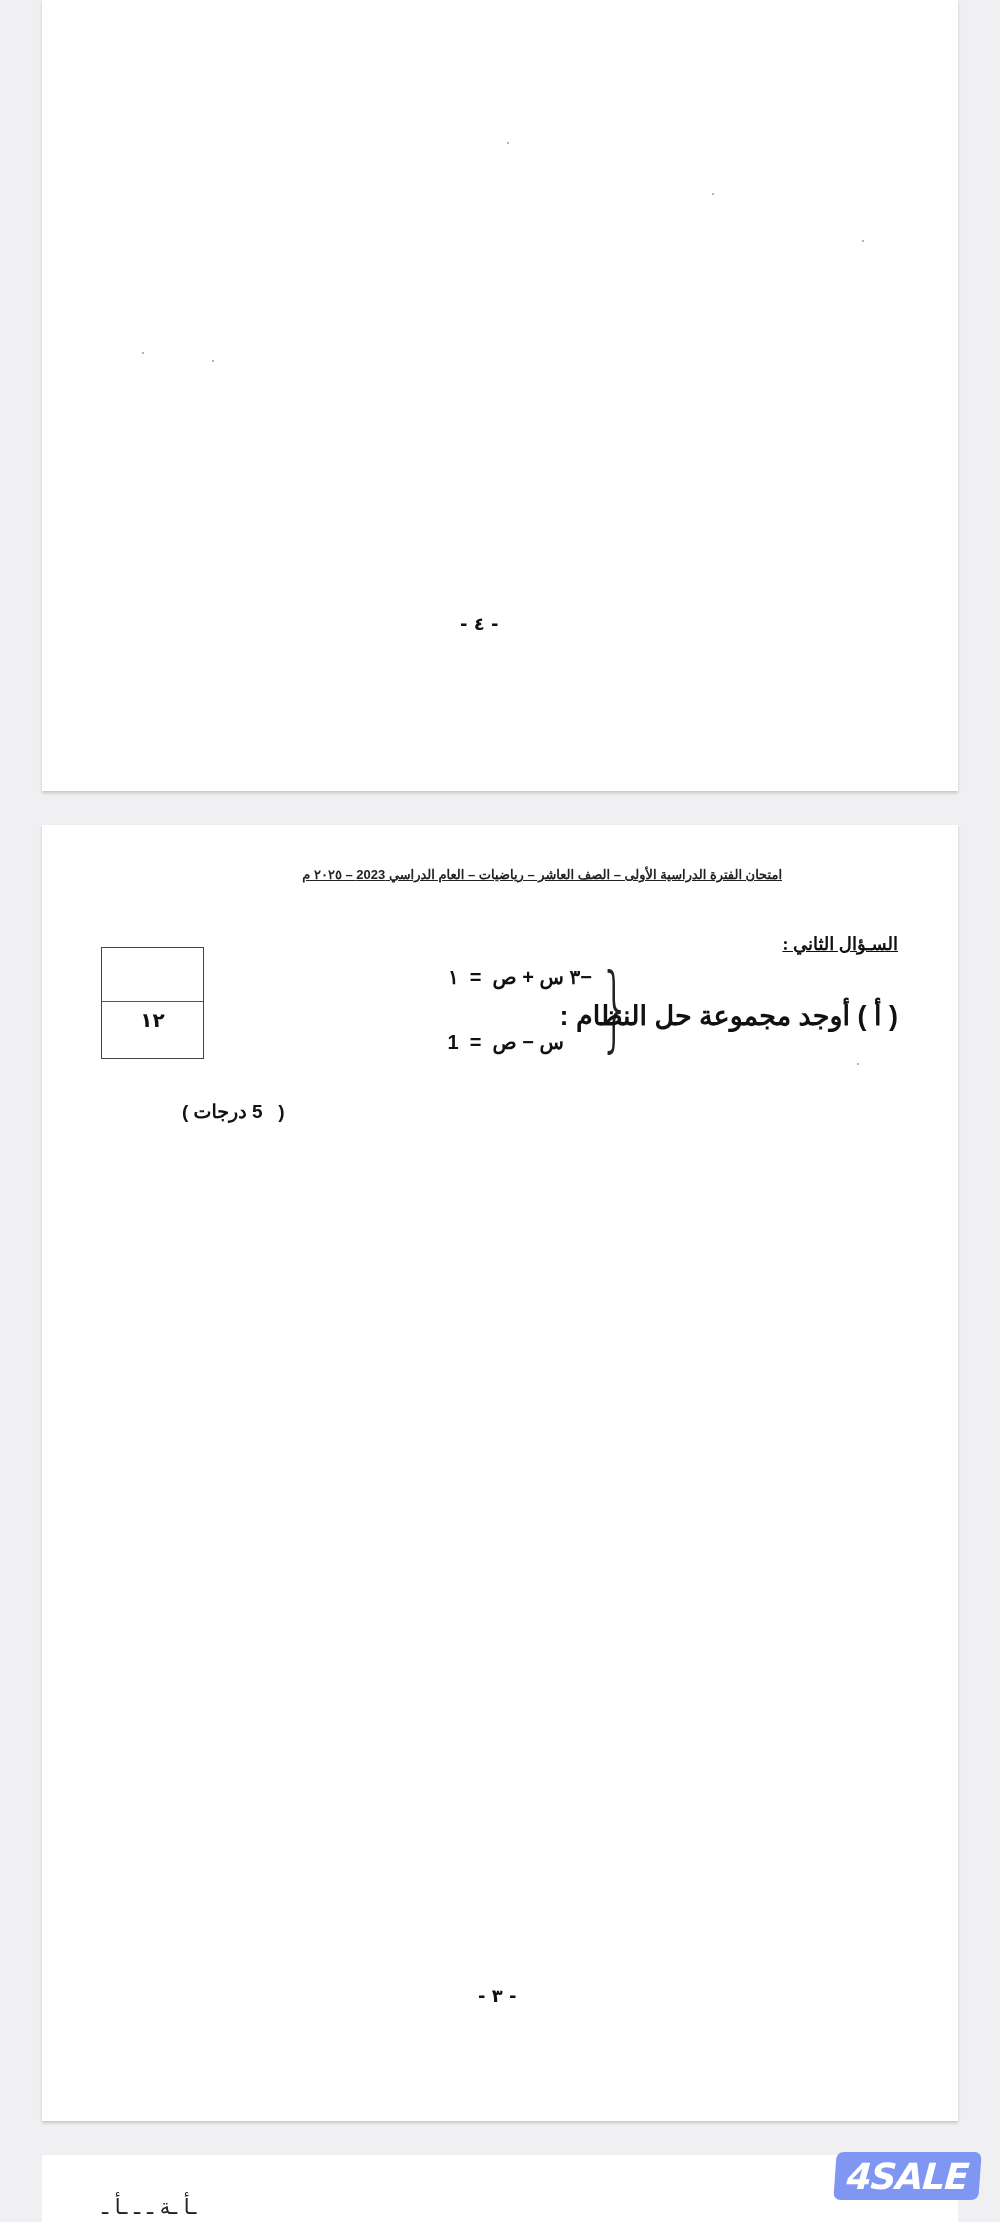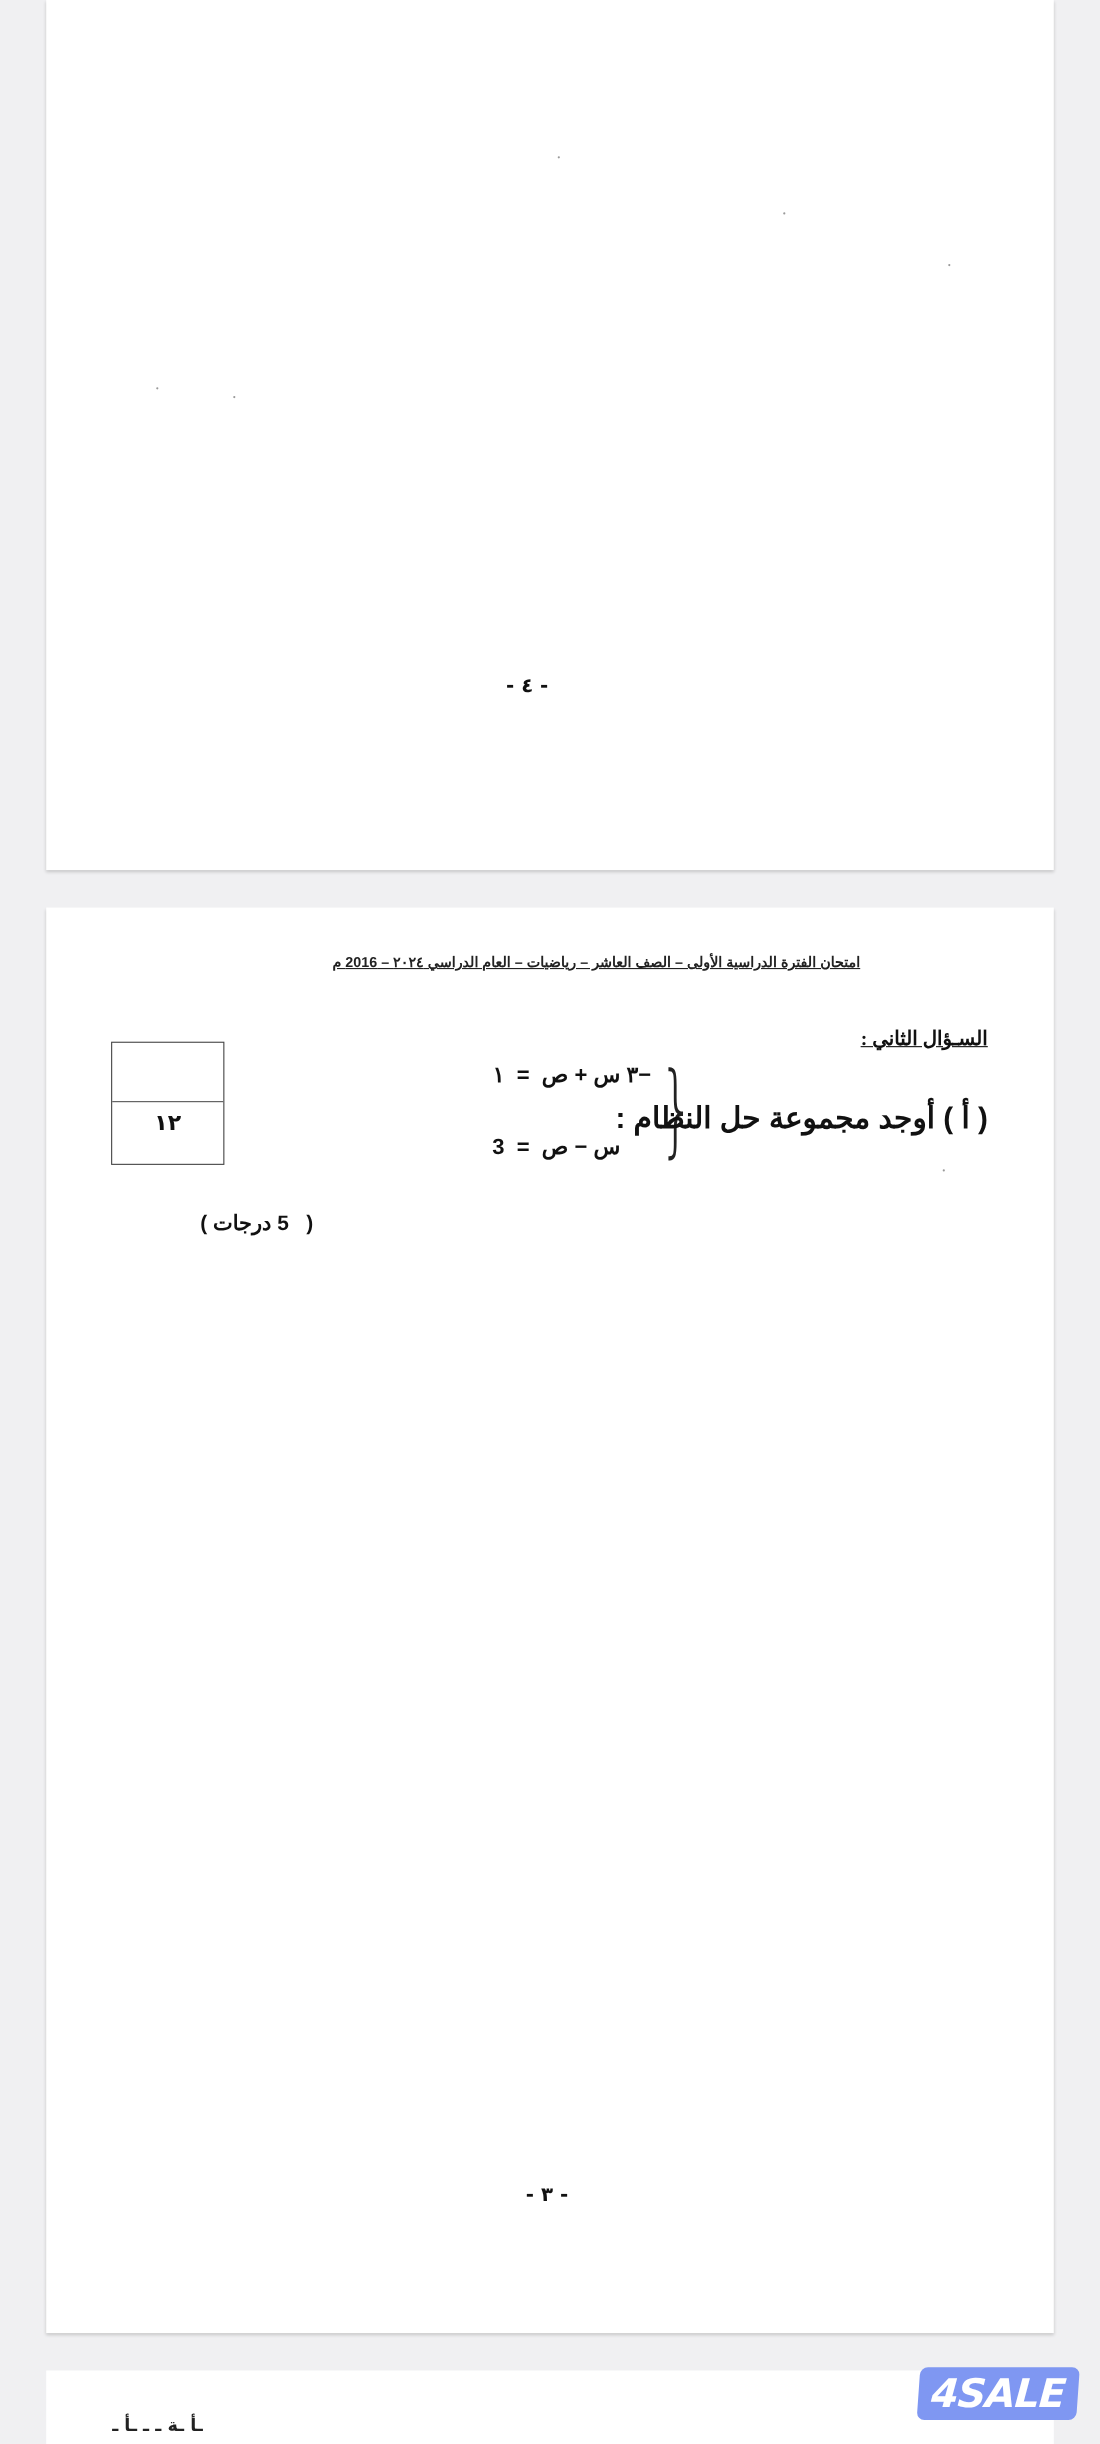--- a/index.html
+++ b/index.html
@@ -74,47 +74,47 @@
   .watermark {
     position:absolute; left:835px; top:2152px; width:145px; height:48px;
     background:#7f97f2; border-radius:7px;
     display:flex; align-items:center; justify-content:center;
     color:#fff; font-family:"DejaVu Sans", sans-serif; font-weight:bold;
     font-style:italic; font-size:36px; letter-spacing:-1px;
     transform:skewX(-4deg);
   }
   .partial-text {
     position:absolute; left:60px; top:40px; direction:rtl;
-    font-weight:bold; font-size:16px; color:#222; white-space:nowrap;
+    font-weight:normal; font-size:21px; color:#222; white-space:nowrap;
   }
 </style>
 </head>
 <body>
 
 <div class="page" id="page-top">
   <span class="speck" style="left:465px; top:142px;"></span>
   <span class="speck" style="left:820px; top:240px;"></span>
   <span class="speck" style="left:670px; top:193px;"></span>
   <span class="speck" style="left:100px; top:352px;"></span>
   <span class="speck" style="left:170px; top:360px;"></span>
   <span class="page-number" style="left:418px; top:613px;">- ٤ -</span>
 </div>
 
 <div class="page" id="page-mid">
-  <div class="header-line">امتحان الفترة الدراسية الأولى – الصف العاشر – رياضيات –  العام الدراسي   ٢٠٢٤ – 2016 م</div>
+  <div class="header-line">امتحان الفترة الدراسية الأولى – الصف العاشر – رياضيات –  العام الدراسي   2023 – ٢٠٢٥ م</div>
 
   <div class="q-title">السـؤال الثاني :</div>
 
   <div class="score-box">
     <div class="top"></div>
     <div class="bottom">١٢</div>
   </div>
 
   <div class="equation" id="eq1">−٣ س + ص  =  ١</div>
-  <div class="equation" id="eq2">س − ص  =  3</div>
+  <div class="equation" id="eq2">س − ص  =  1</div>
 
   <div class="brace">}</div>
 
   <div class="prompt">( أ ) أوجد مجموعة حل النظام :</div>
 
   <div class="marks">(   5 درجات )</div>
 
   <span class="speck" style="left:815px; top:238px;"></span>
 
   <span class="page-number" style="left:436px; top:1160px;">- ٣ -</span>

